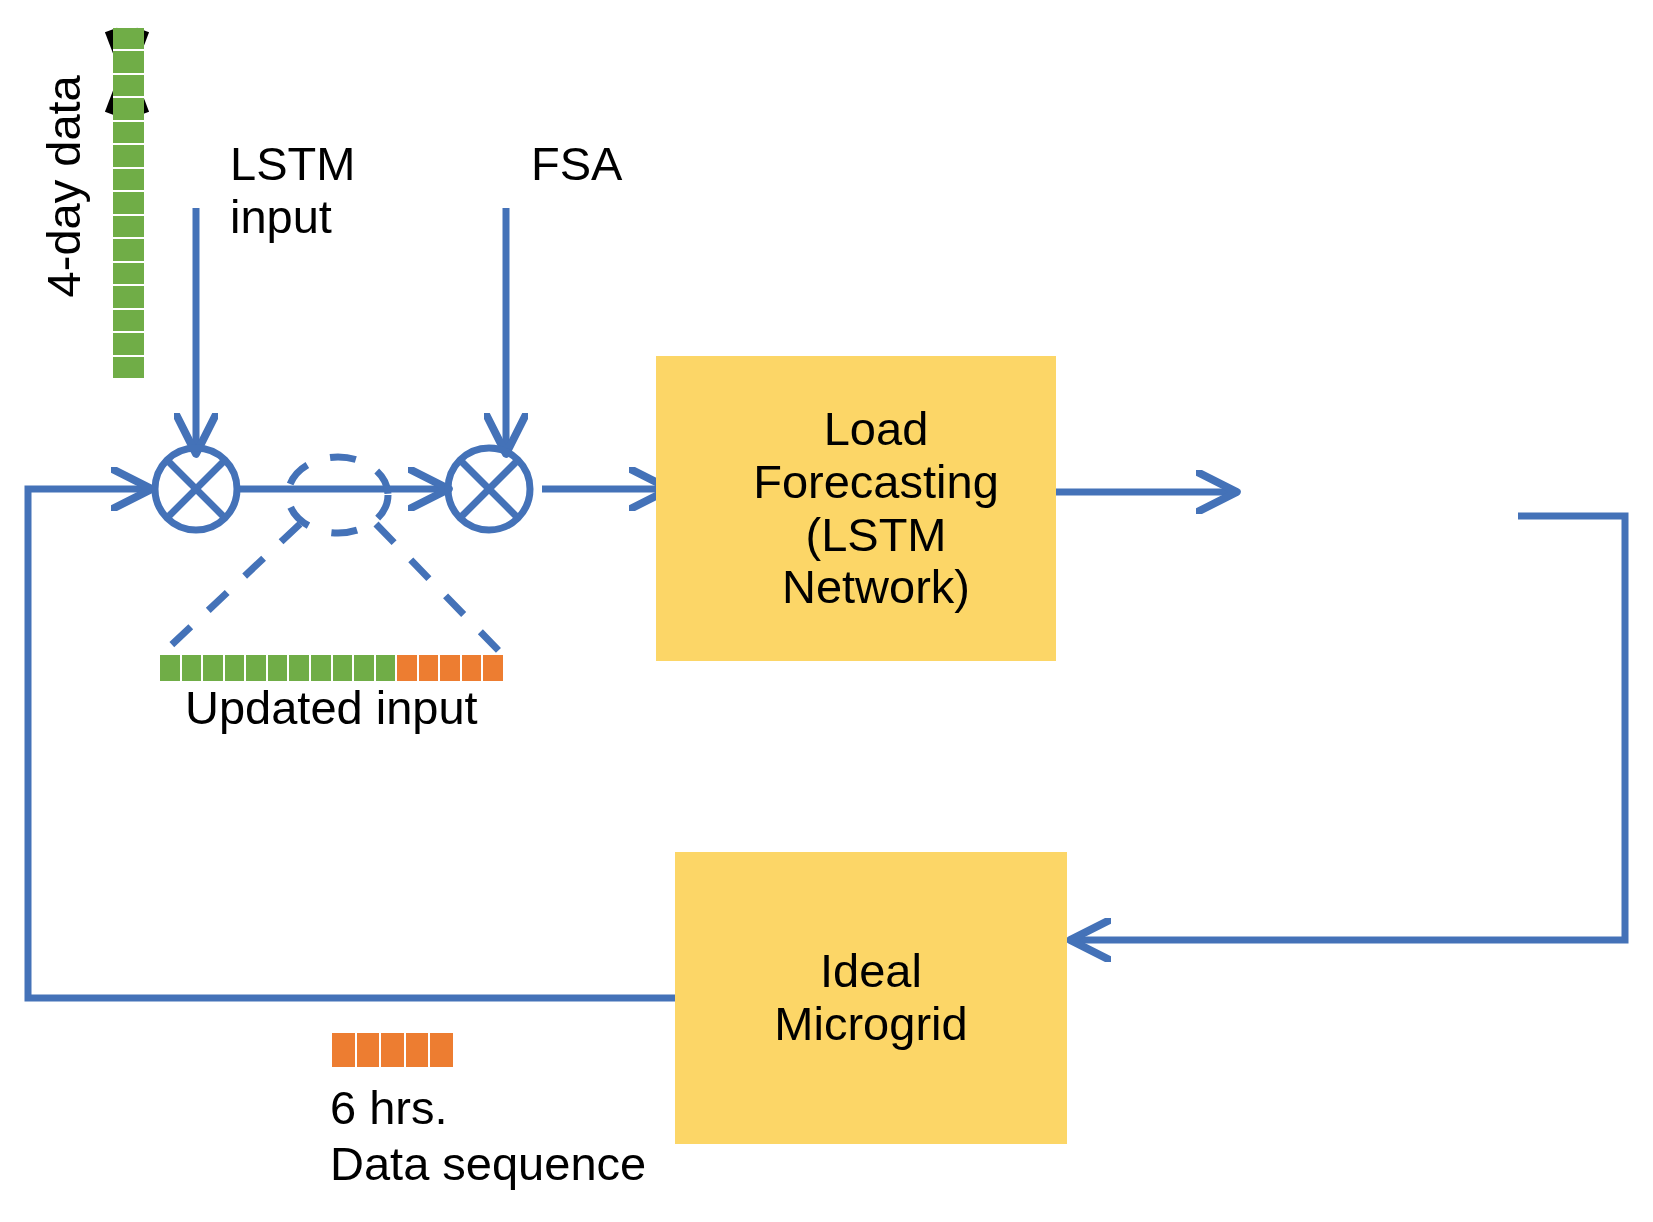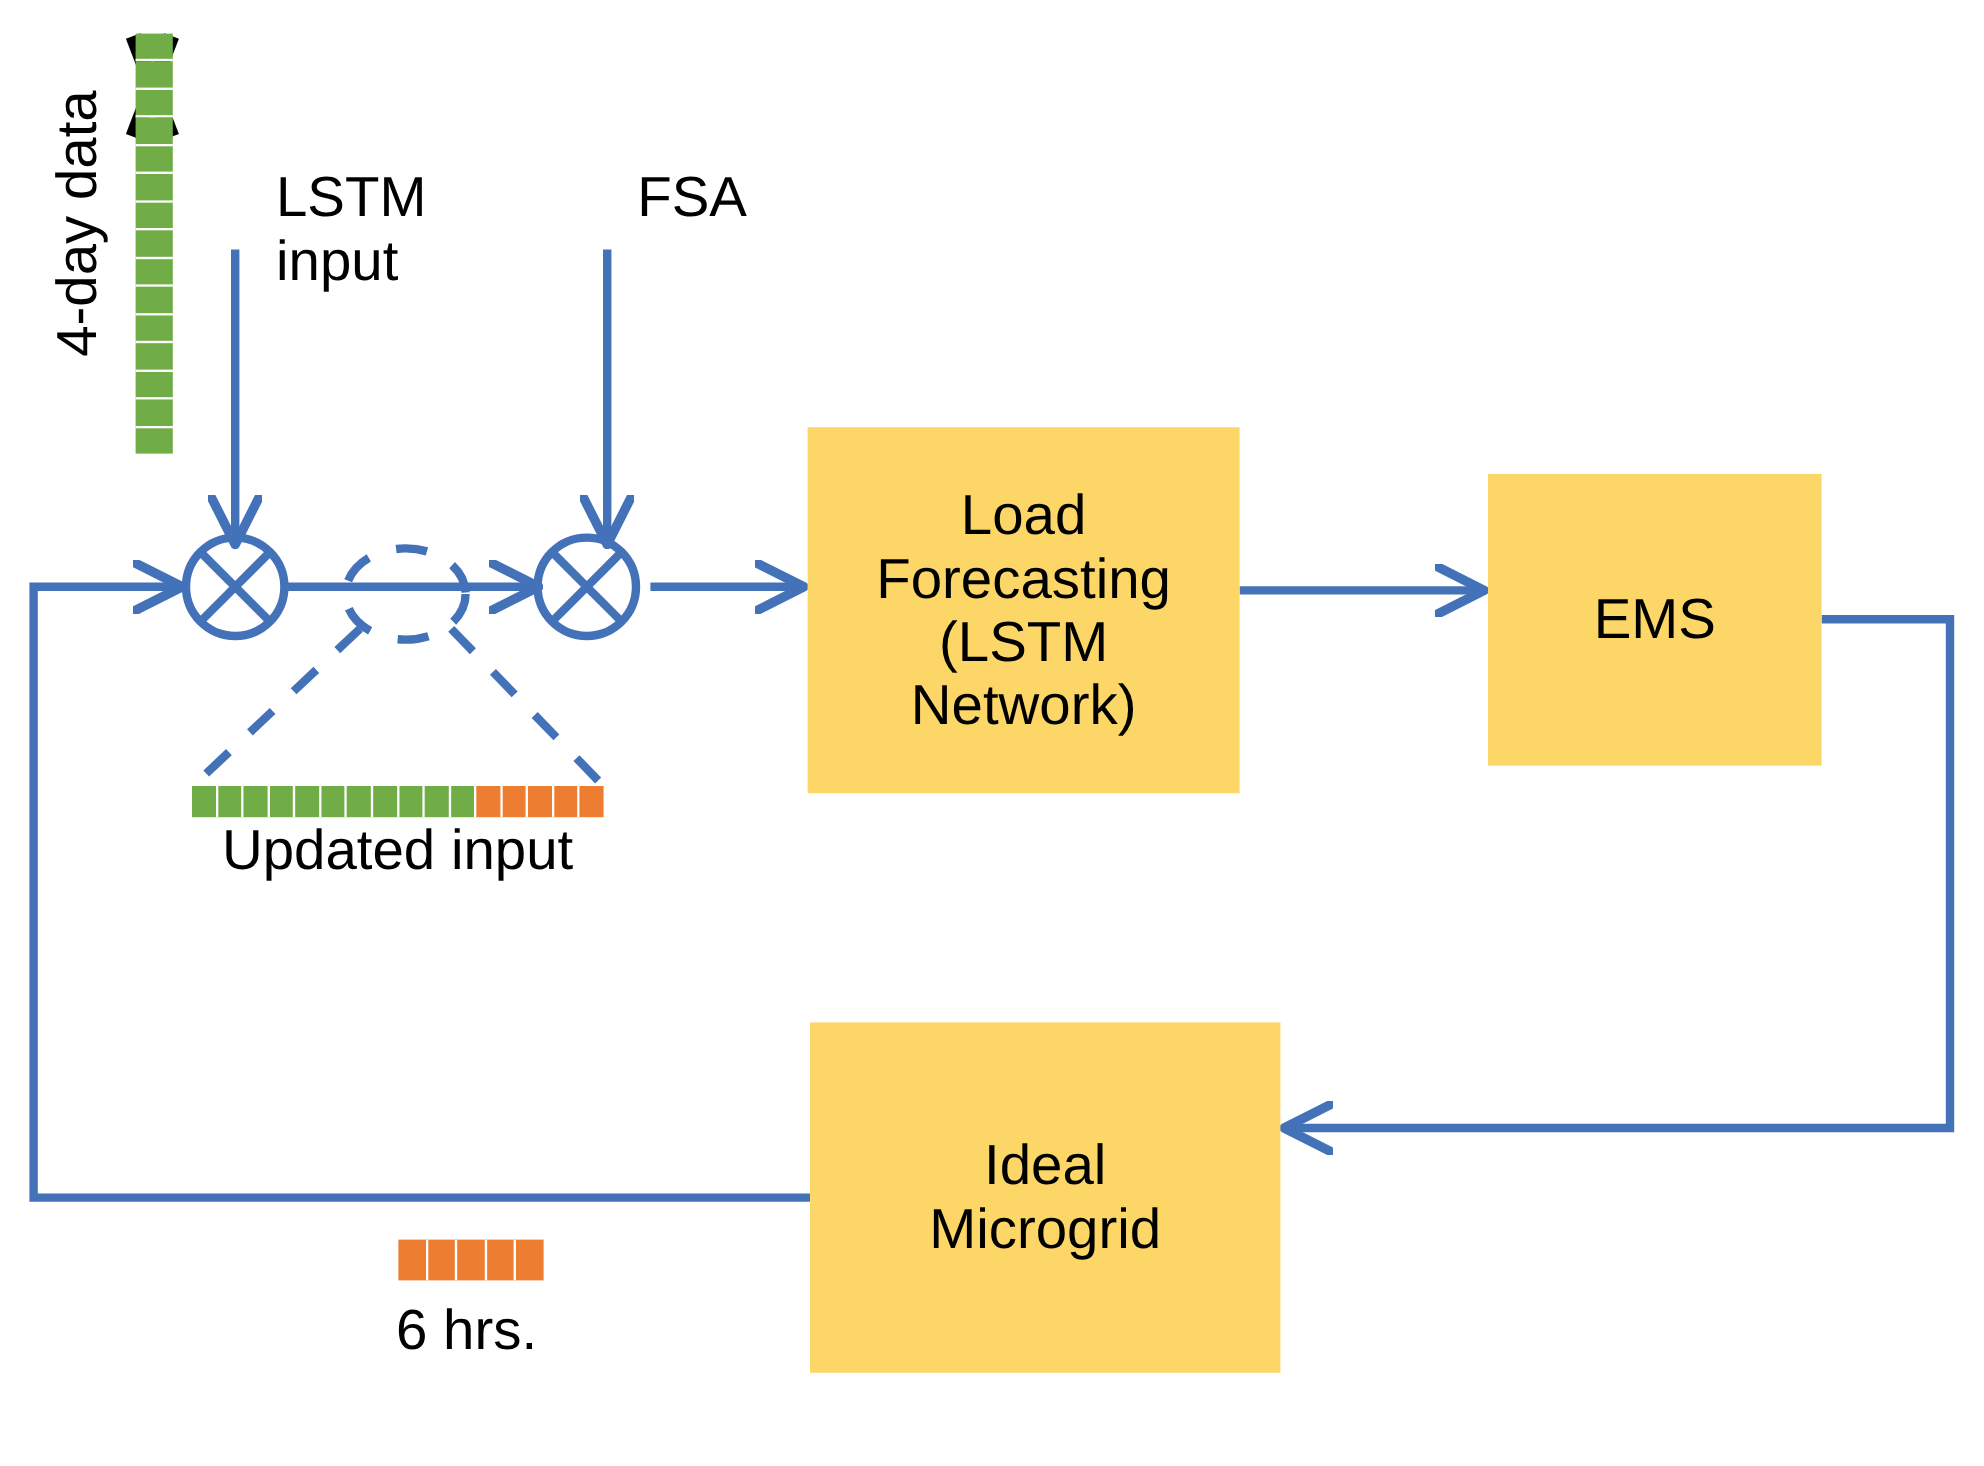--- a/index.html
+++ b/index.html
@@ -33,22 +33,23 @@
     line-height: 1.12;
     white-space: pre-line;
   }
   .lbl {
     position: absolute;
     color: #000000;
     white-space: pre-line;
     line-height: 1.12;
   }
   #box-load-forecasting {
-    left: 673px; top: 356px; width: 360px; height: 305px;
+    left: 656px; top: 356px; width: 360px; height: 305px;
     font-size: 47px;
+    padding-left: 40px;
   }
   #box-ems {
     left: 1240px; top: 395px; width: 278px; height: 243px;
     font-size: 47px;
   }
   #box-ideal-microgrid {
     left: 675px; top: 852px; width: 392px; height: 292px;
     font-size: 47px;
   }
   #label-lstm-input {
@@ -208,30 +209,30 @@
     <div class="seg-h" style="background:#ED7D31"></div>
     <div class="seg-h" style="background:#ED7D31"></div>
     <div class="seg-h" style="background:#ED7D31"></div>
   </div>
 
   <div class="box" id="box-load-forecasting">Load
 Forecasting
 (LSTM
 Network)</div>
 
-  <div class="box" id="box-ems">EMS</div>
 
   <div class="box" id="box-ideal-microgrid">Ideal
 Microgrid</div>
 
   <div class="lbl" id="label-4day-data">4-day data</div>
 
   <div class="lbl" id="label-lstm-input">LSTM
 input</div>
 
   <div class="lbl" id="label-updated-input">Updated input</div>
 
   <div class="lbl" id="label-fsa">FSA</div>
 
   <div class="lbl" id="label-5hrs">6 hrs.</div>
 
+  <div class="lbl" id="label-data-sequence">Data sequence</div>
 
 </div>
 
 </body></html>

